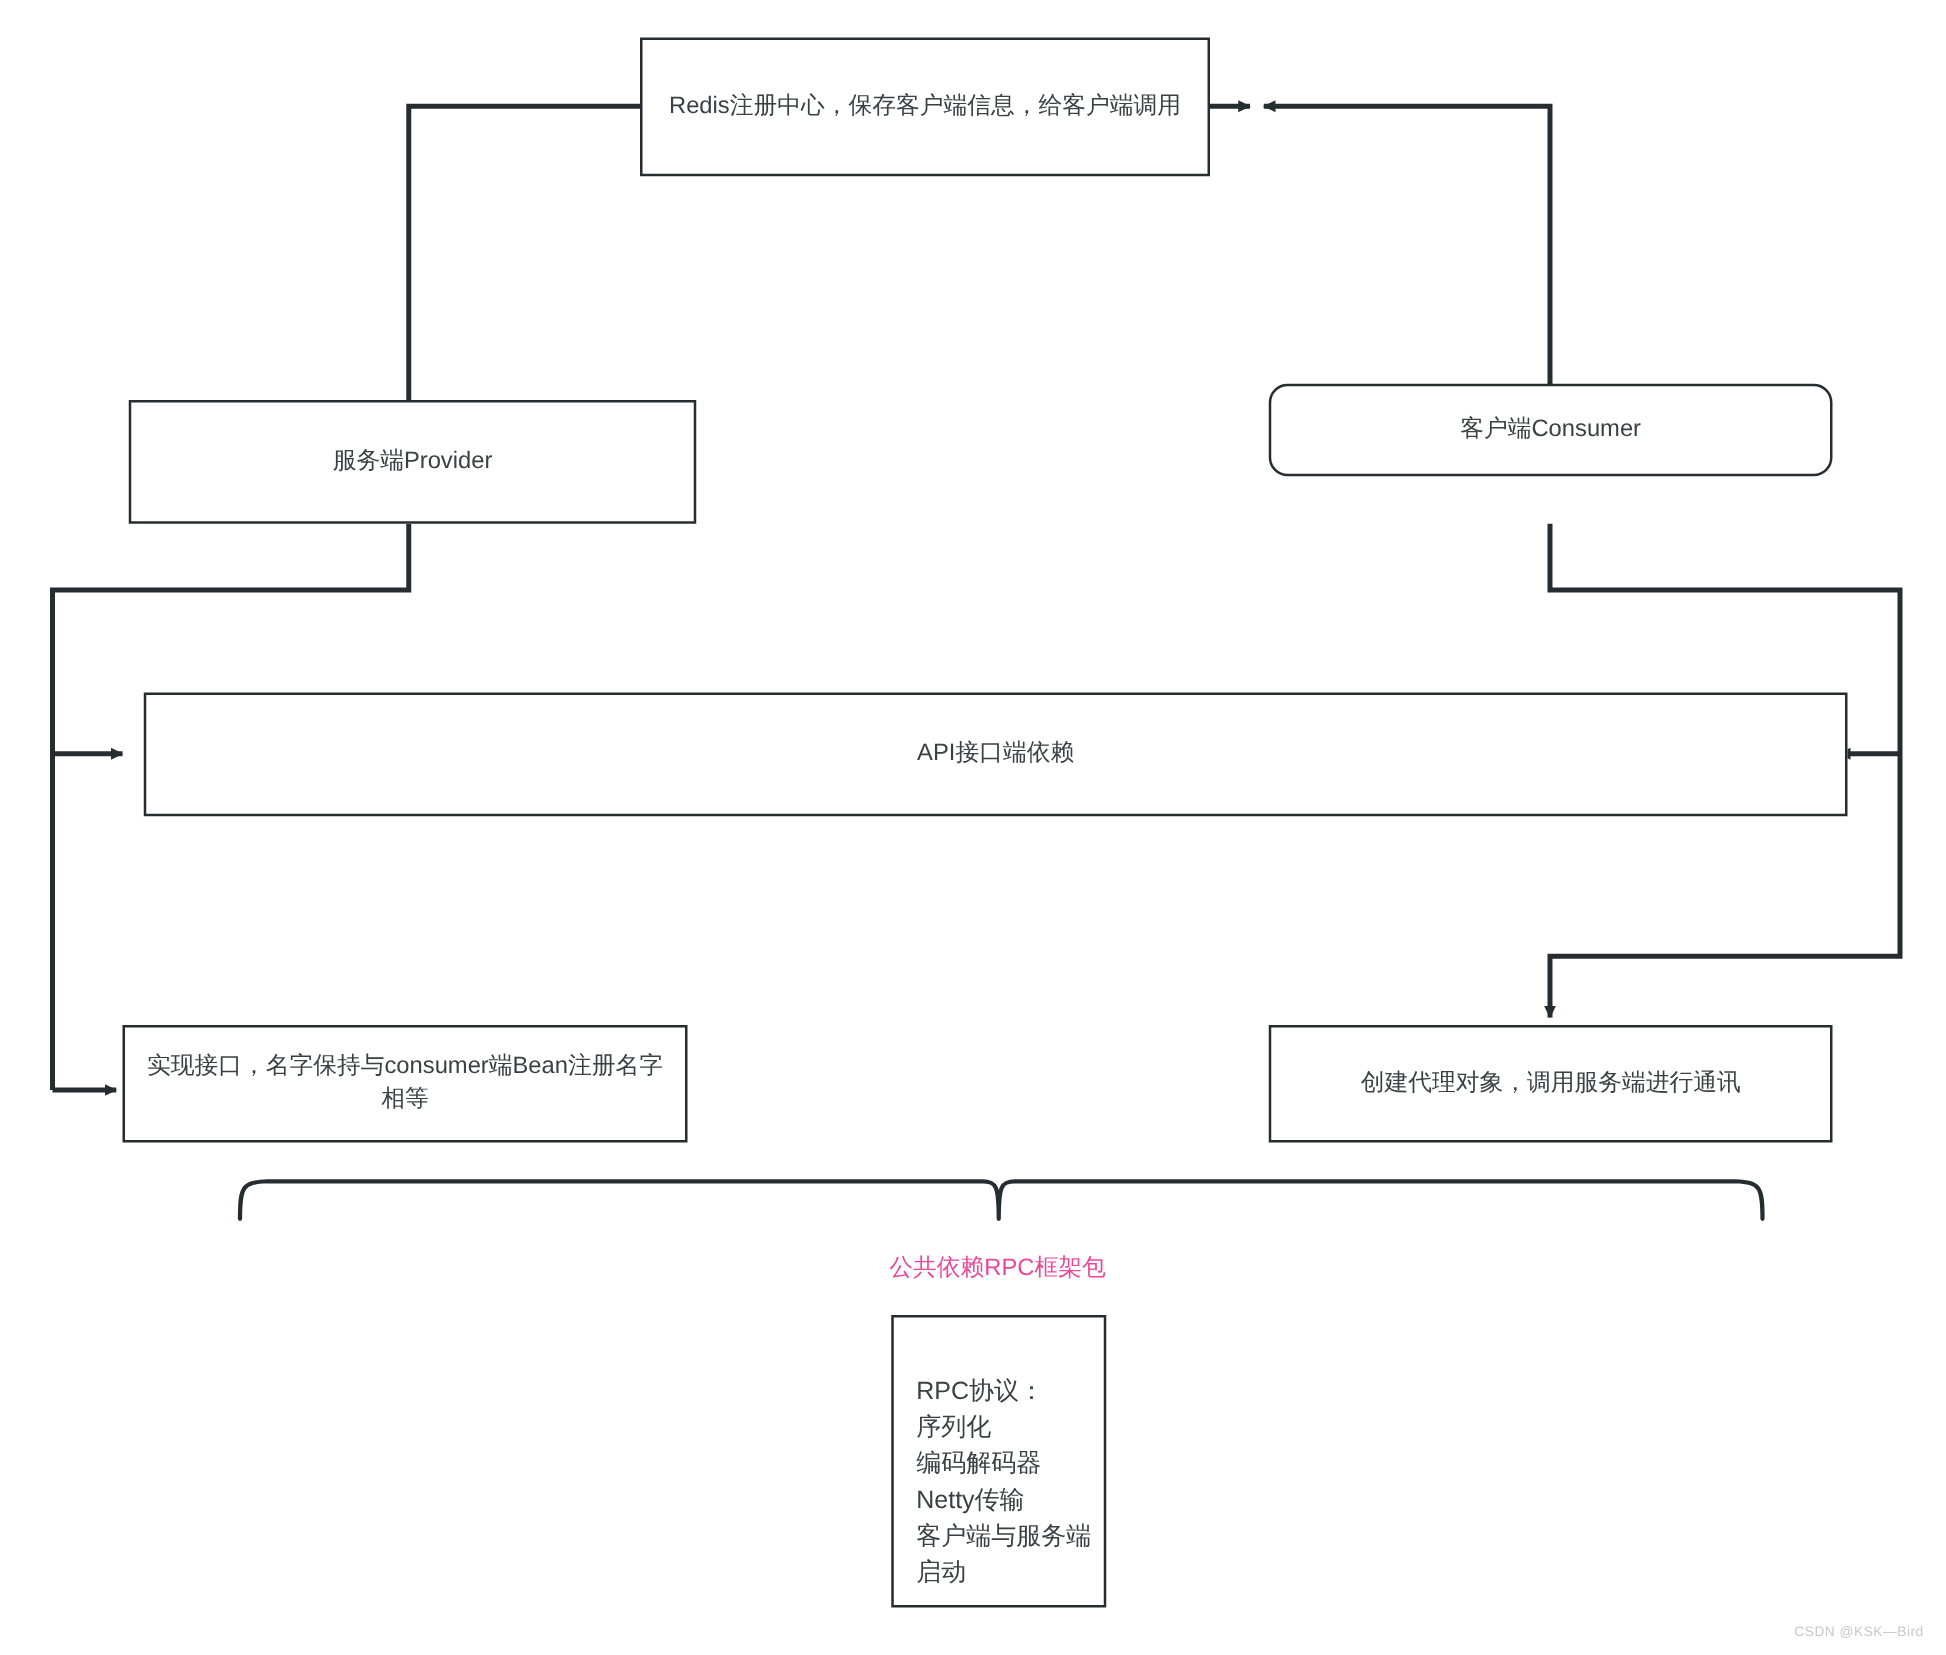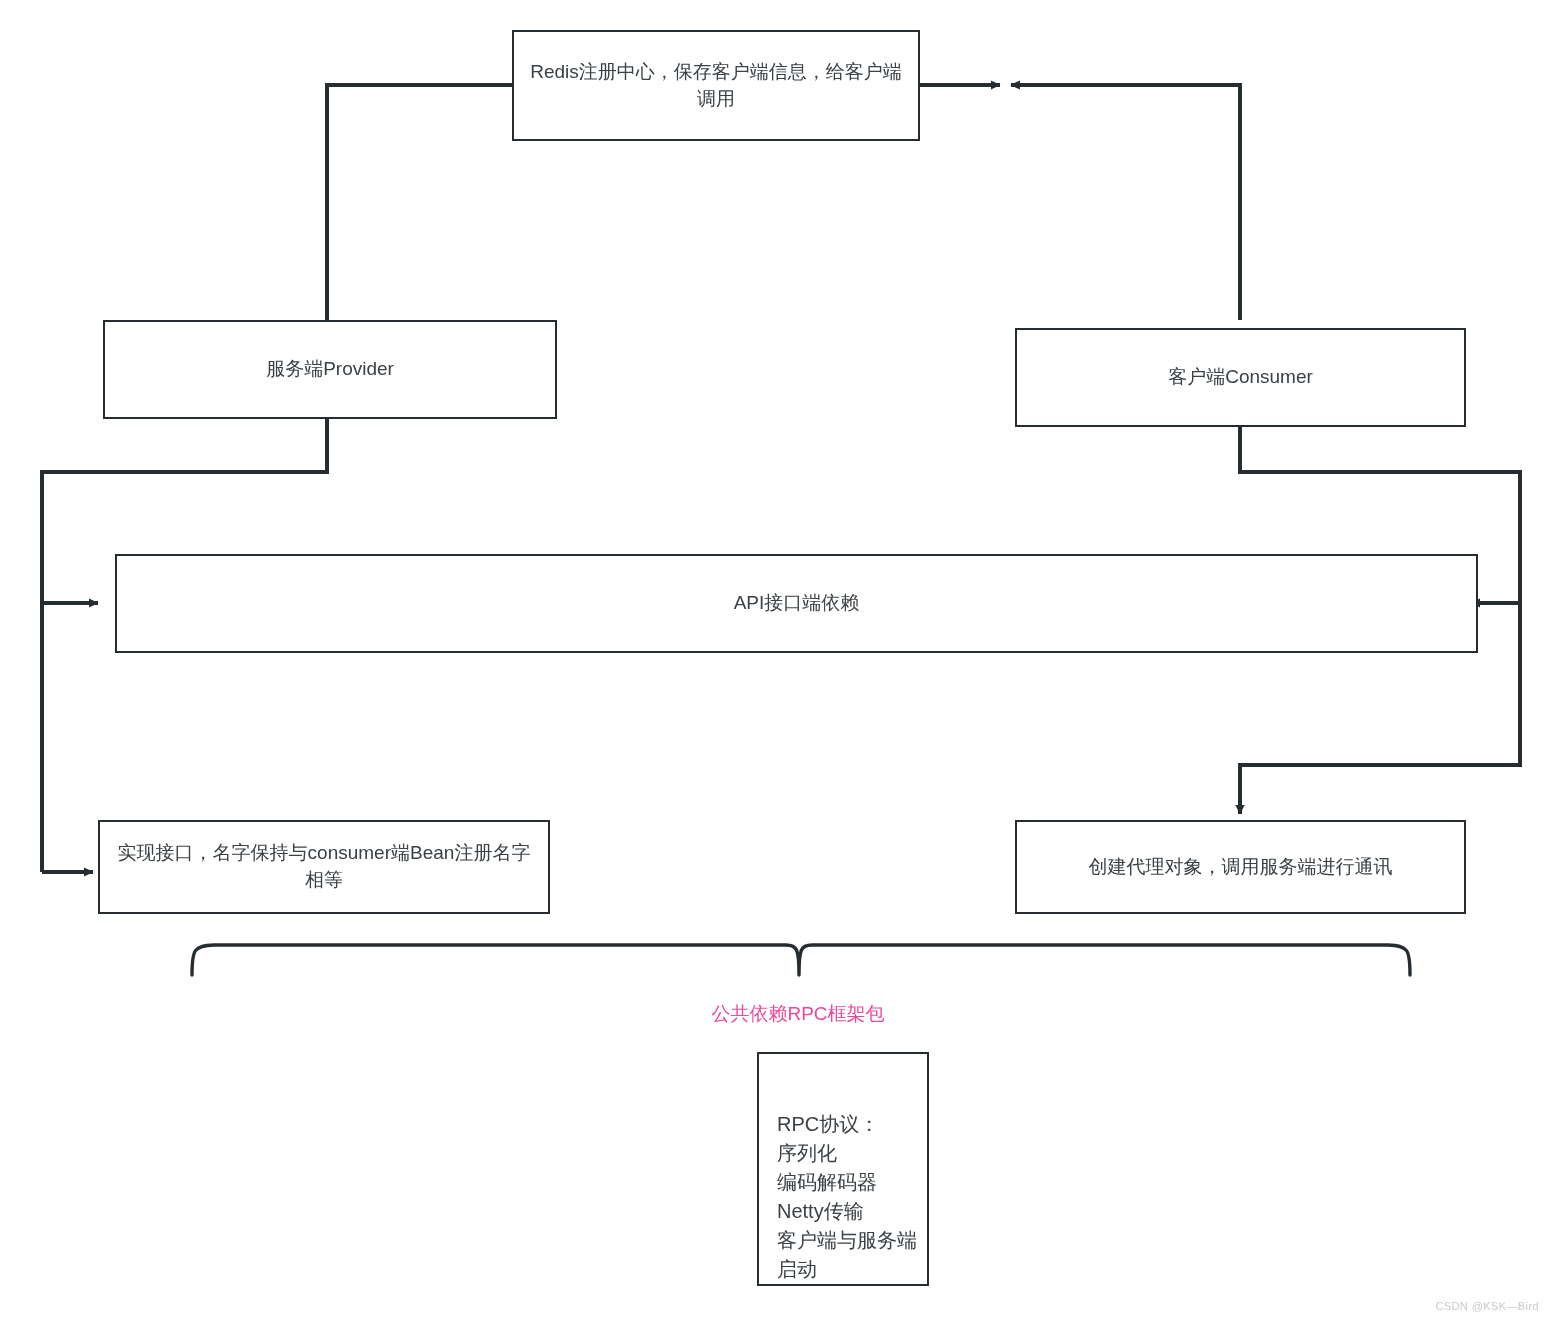--- a/index.html
+++ b/index.html
@@ -38,45 +38,44 @@
     color: #3a4145;
     font-size: 19px;
     line-height: 1.42;
     padding: 6px 14px;
   }
   .node-text {
     display: block;
     white-space: pre-line;
   }
   #node-redis {
-    left: 512px; top: 30px; width: 408px; height: 111px;
+    left: 512px; top: 30px; width: 456px; height: 111px;
   }
   #node-provider {
     left: 103px; top: 320px; width: 454px; height: 99px;
   }
   #node-consumer {
-    left: 1015px; top: 328px; width: 451px; height: 99px;
+    left: 1015px; top: 307px; width: 451px; height: 74px; border-radius: 15px;
   }
   #node-api {
     left: 103px; top: 554px; width: 1363px; height: 99px; margin-left: 12px;
   }
   #node-impl {
     left: 98px; top: 820px; width: 452px; height: 94px; justify-content: flex-end;
   }
   #node-proxy {
     left: 1015px; top: 820px; width: 451px; height: 94px;
   }
   #node-rpc {
     left: 713px; top: 1052px; width: 172px; height: 234px;
-    align-items: flex-end;
+    align-items: center;
     justify-content: flex-start;
     padding: 34px 0 0 18px;
     font-size: 20px;
     line-height: 1.45;
-    margin-left: 44px;
   }
   #node-rpc .node-text {
     text-align: left;
   }
   #brace-label {
     position: absolute;
     left: 548px;
     top: 1001px;
     width: 500px;
     text-align: center;

